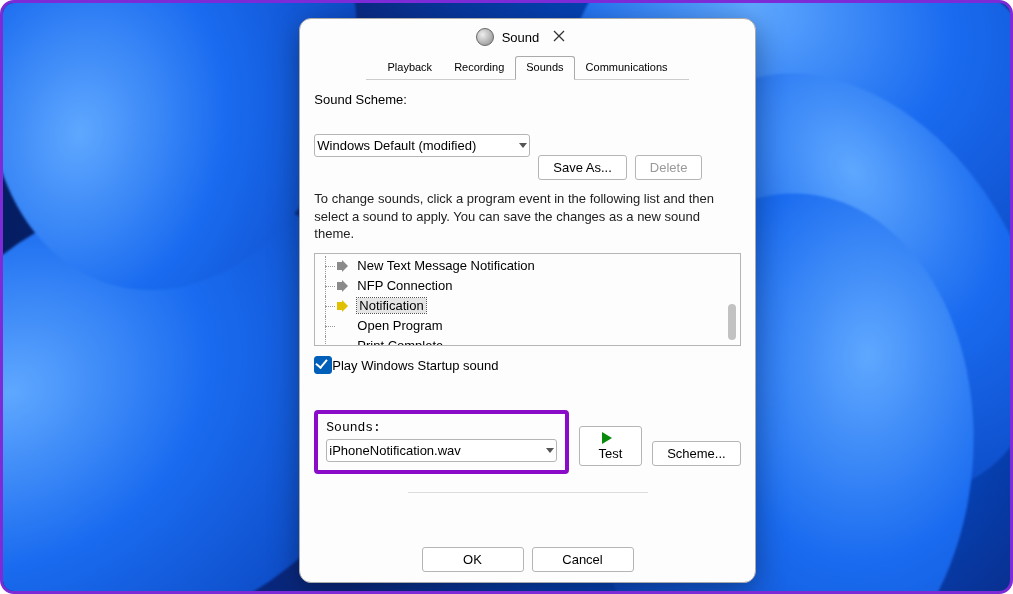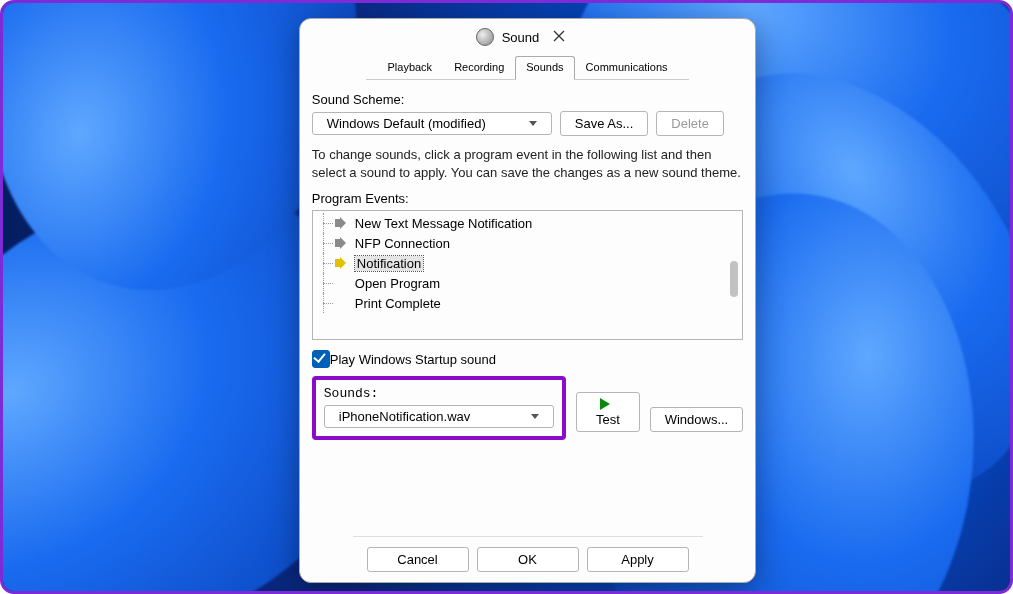--- a/index.html
+++ b/index.html
@@ -86,28 +86,28 @@
     display:flex;
     flex-direction:column;
   }
   .desc { line-height:1.35; margin-bottom:10px; color:#222;}
   .label { margin-bottom:4px; }
   .row { display:flex; align-items:center; gap:8px; margin-bottom:10px;}
   .select, .btn, input[type=text] {
     font: inherit;
     border:1px solid #b5b5b5;
     background:#fff;
-    padding:3px 14px;
+    padding:3px 2px;
     border-radius:3px;
   }
   .select {
     display:flex;align-items:center;justify-content:space-between;
     cursor:pointer;
   }
-  .btn { padding:4px 14px; cursor:pointer; text-align:center;}
+  .btn { padding:4px 14px; cursor:pointer; text-align:center;margin-top:44px;}
   .btn.disabled { color:#999; }
   .listbox {
     border:1px solid #b5b5b5;
     height:128px;
     overflow:hidden;
     position:relative;
     margin-bottom:10px;
   }
   .listcontent { padding:2px 0;}
   .listitem {
@@ -204,21 +204,20 @@
         <div class="select" style="width:210px;">
           <span>Windows Default (modified)</span>
           <span class="chev"></span>
         </div>
         <div class="btn">Save As...</div>
         <div class="btn disabled">Delete</div>
       </div>
 
       <div class="desc">To change sounds, click a program event in the following list and then select a sound to apply. You can save the changes as a new sound theme.</div>
 
-      <div class="label">Program Events:</div>
 
       <div class="listbox">
         <div class="listcontent">
           <div class="listitem">
             <span class="tree-line"></span>
               <span class="tree-tick"></span>
             <span class="spk gray"></span>
             <span class="txt">New Text Message Notification</span>
           </div>
           <div class="listitem">
@@ -260,23 +259,22 @@
         <div class="highlight-box">
           <div class="label" style="margin-bottom:4px;font-family:Liberation Mono, monospace;">Sounds:</div>
           <div class="select" style="width:100%;box-sizing:border-box;">
             <span>iPhoneNotification.wav</span>
             <span class="chev"></span>
           </div>
         </div>
         <div class="btn" style="padding:4px 12px;margin-bottom:8px;">
           <span class="play-icon"></span><span>Test</span>
         </div>
-        <div class="btn" style="margin-bottom:8px;">Windows...</div>
+        <div class="btn" style="margin-bottom:8px;">Scheme...</div>
       </div>
     </div>
 
     <div class="footer">
+      <div class="btn">OK</div>
       <div class="btn">Cancel</div>
-      <div class="btn">OK</div>
-      <div class="btn">Apply</div>
     </div>
   </div>
 </div>
 
 </body></html>

